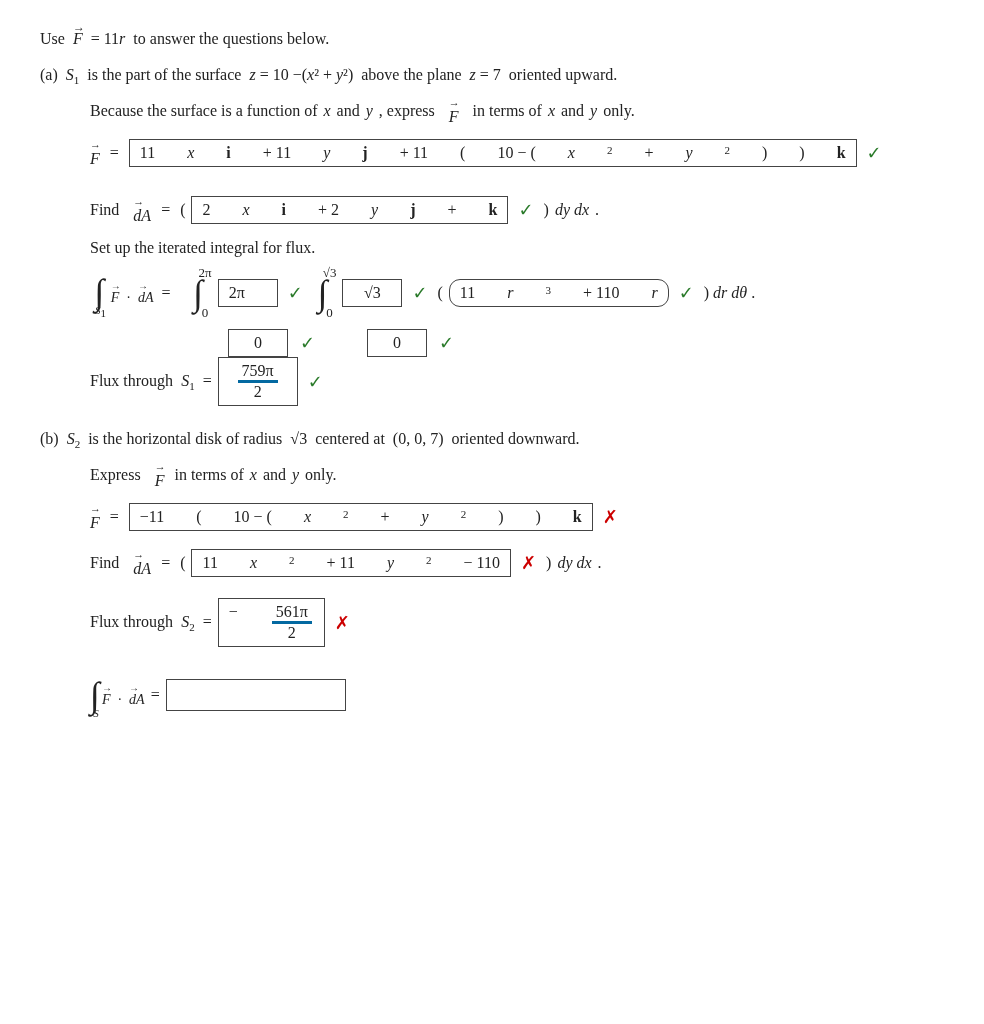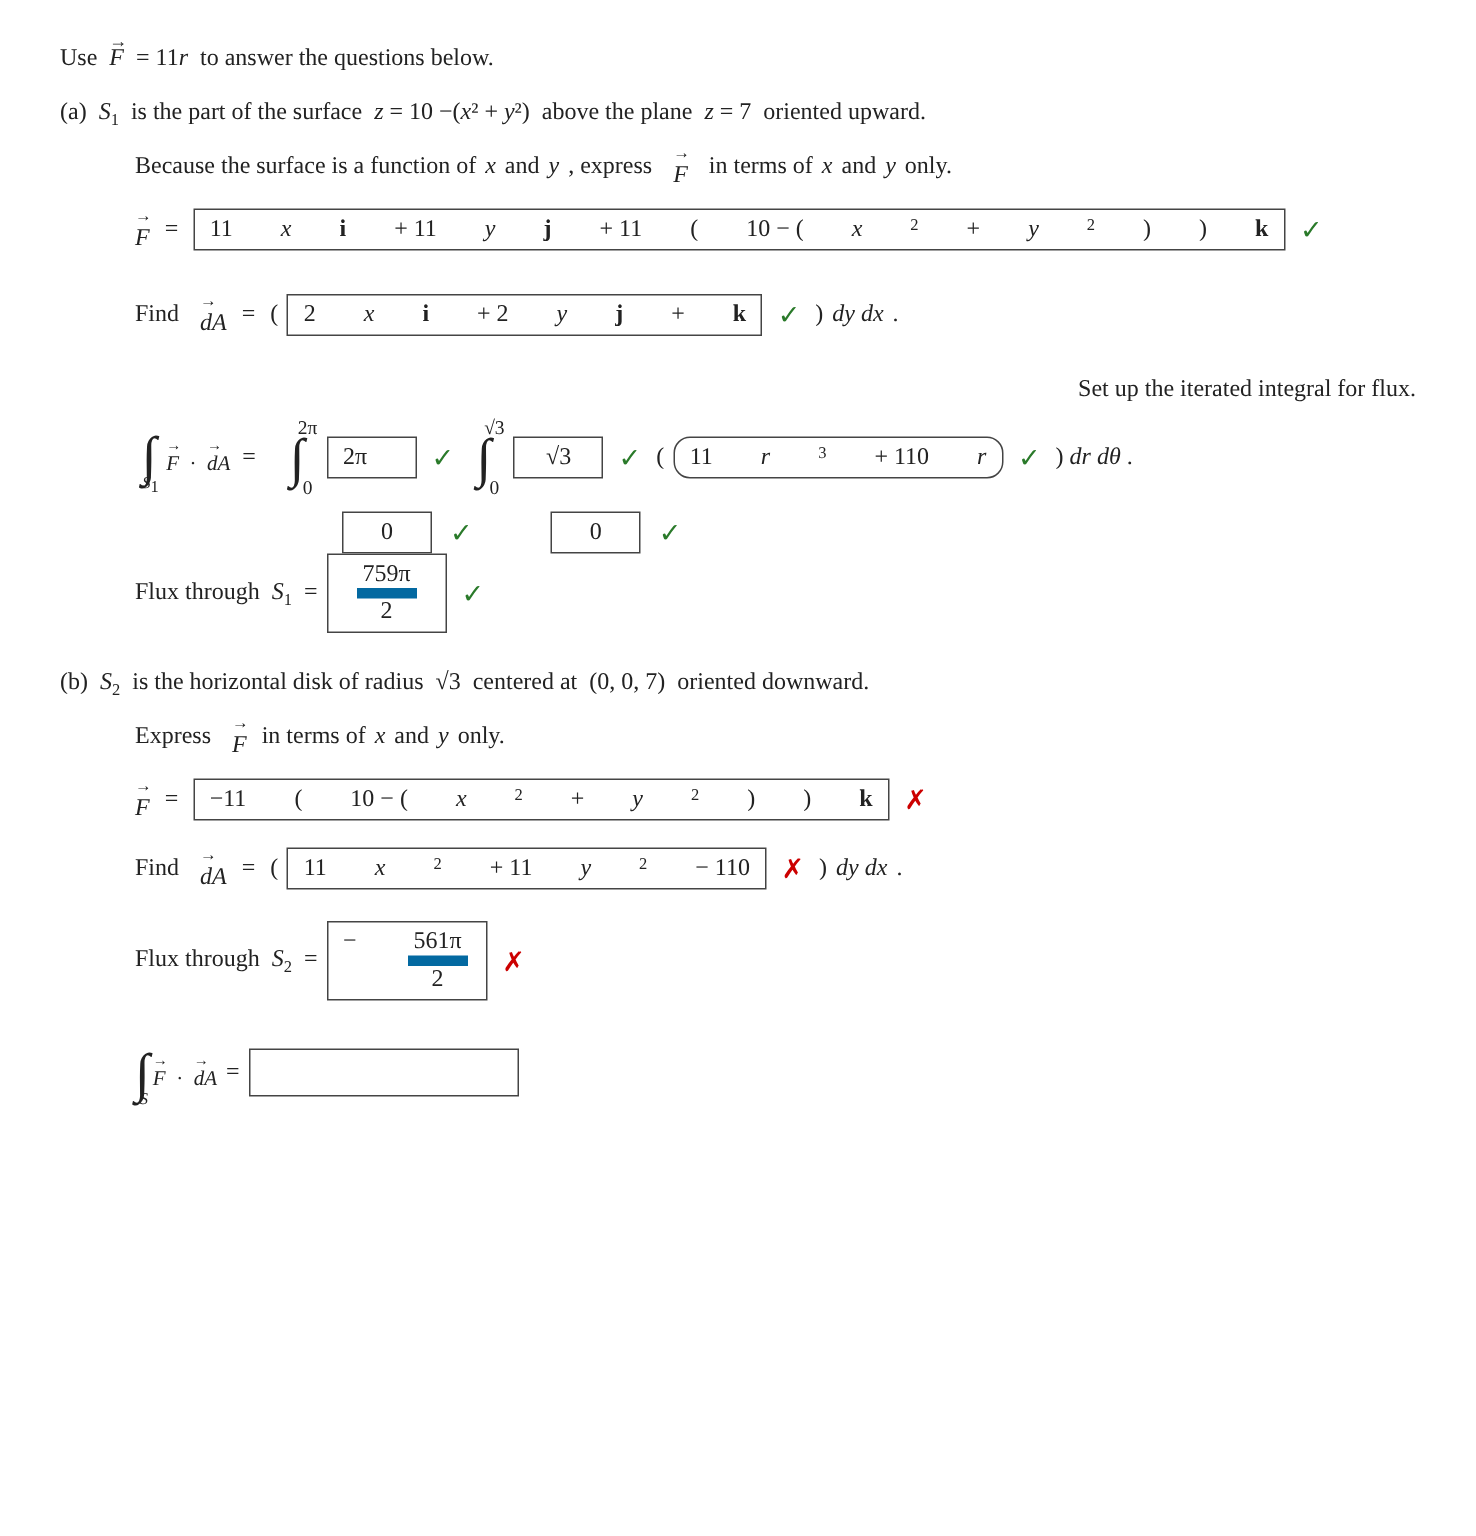--- a/index.html
+++ b/index.html
@@ -58,21 +58,21 @@
       margin-left: 4px;
     }
     .frac {
       display: inline-flex;
       flex-direction: column;
       align-items: center;
       vertical-align: middle;
       margin: 0 2px;
     }
     .frac .num {
-      border-bottom: 7px solid #0369a1;
+      border-bottom: 3px solid #0369a1;
       padding: 0 4px;
       text-align: center;
     }
     .frac .den {
       padding: 0 4px;
       text-align: center;
     }
     .iterated-row {
       display: flex;
       align-items: center;
@@ -134,21 +134,21 @@
       </span>
       &nbsp;=&nbsp;
       <span style="display:inline-block;">(</span>
       <span class="math-box" style="min-width:160px;">
         2<span style="font-style:italic;">x</span><b>i</b> + 2<span style="font-style:italic;">y</span><b>j</b> + <b>k</b>
       </span>
       <span class="check">✓</span>
       &nbsp;)<span style="font-style:italic;">dy dx</span> .
     </div>
 
-    <div class="section-title" style="margin-top:26px;text-align:right;">
+    <div class="section-title" style="margin-top:14px;">
       Set up the iterated integral for flux.
     </div>
 
     <div class="iterated-row">
 
       <div style="display:flex;align-items:center;gap:0;">
         <div style="display:flex;flex-direction:column;align-items:center;">
           <div style="font-size:11px;margin-bottom:-6px;margin-left:16px;">&nbsp;</div>
           <div style="font-size:36px;line-height:1;">∫</div>
           <div style="font-size:11px;margin-top:-6px;margin-left:2px;"><span style="font-style:italic;">S</span><sub>1</sub></div>

